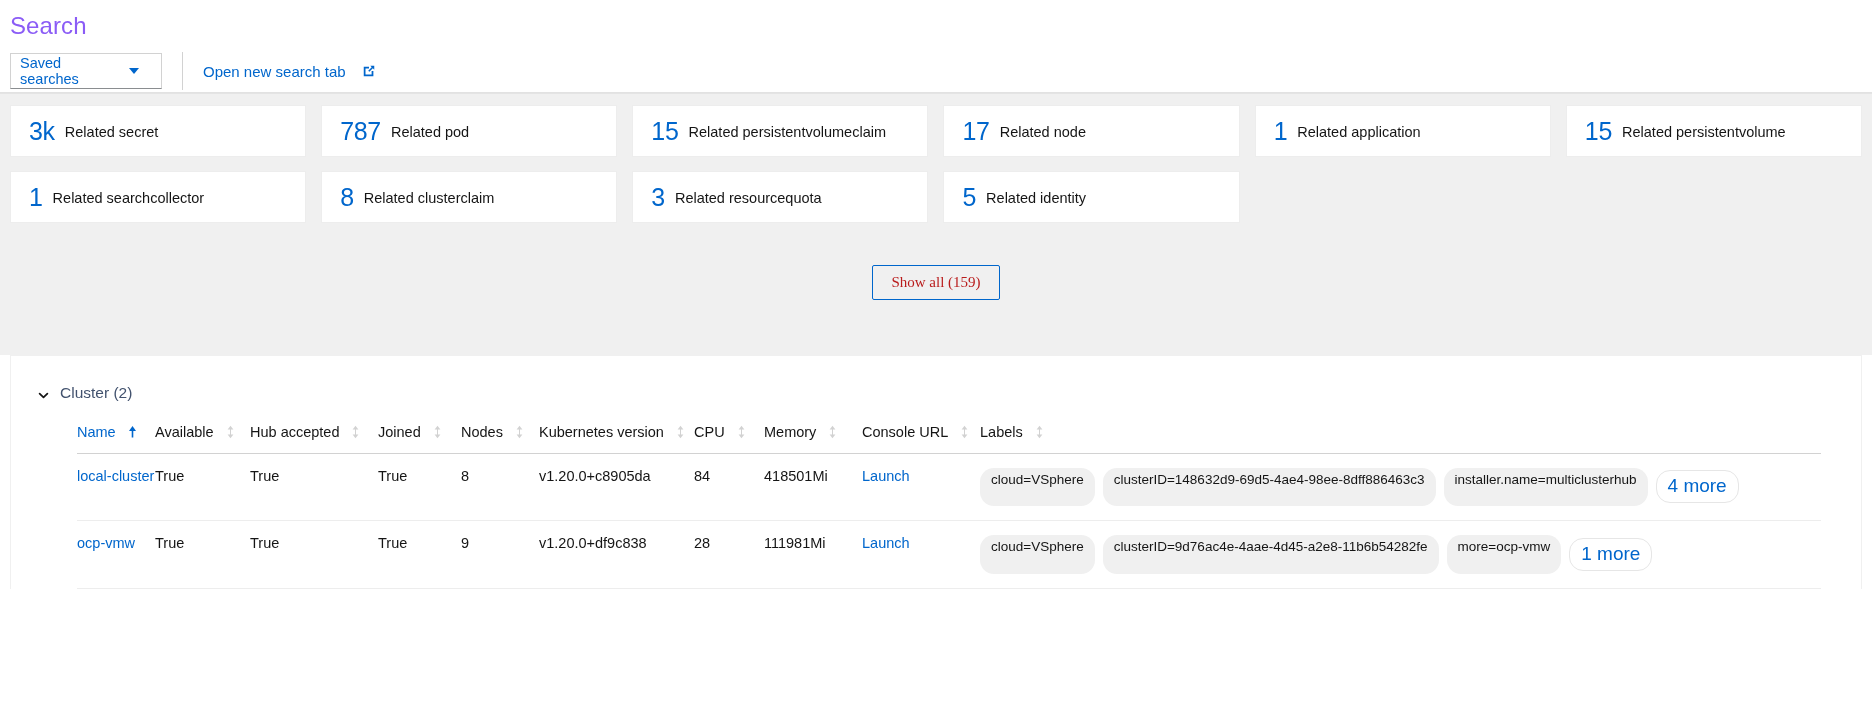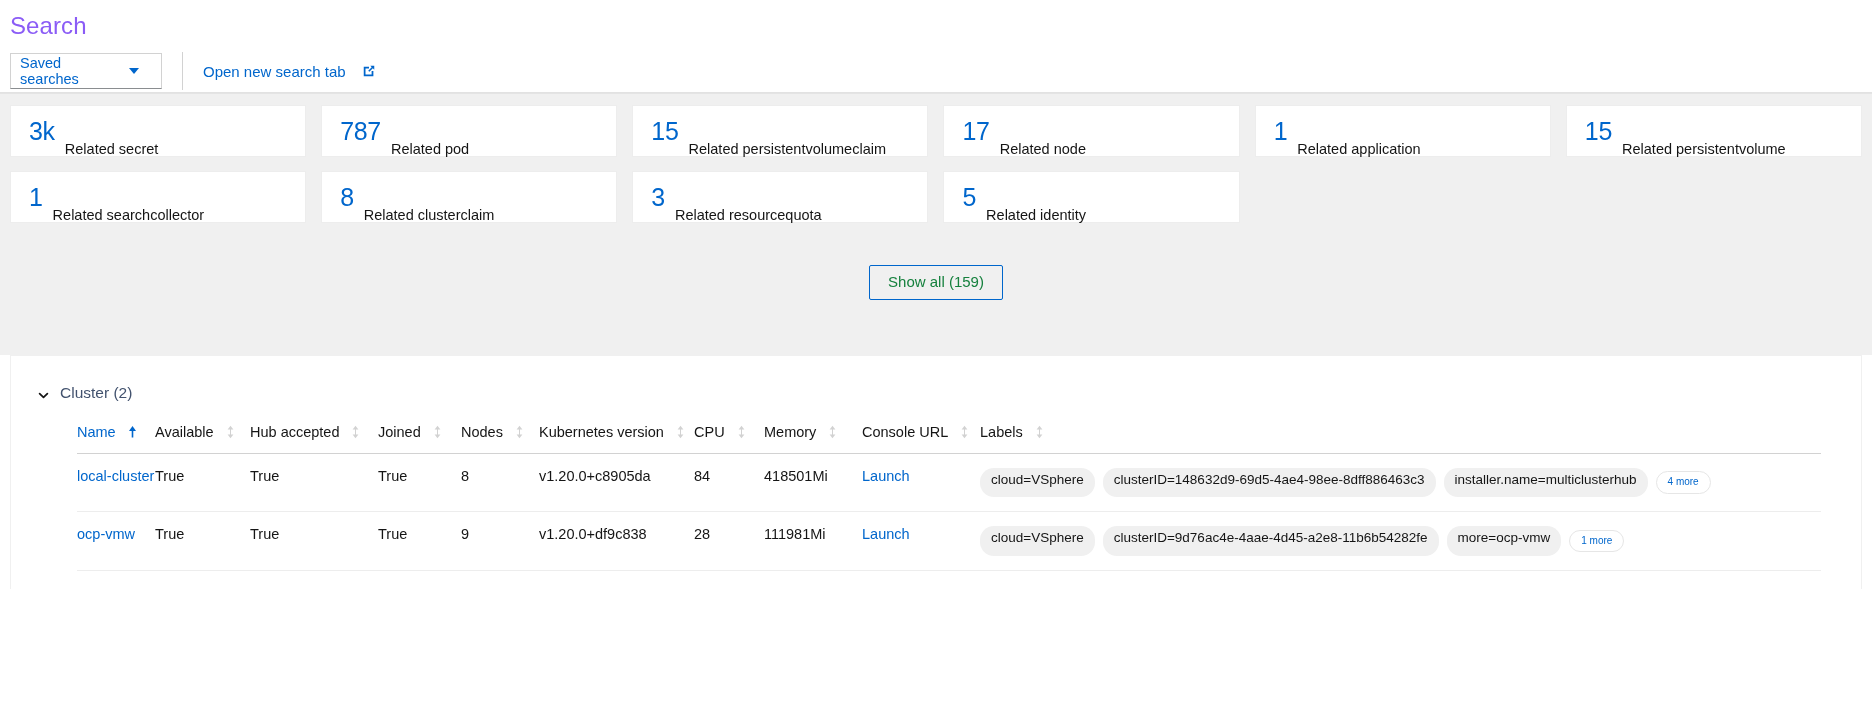--- a/index.html
+++ b/index.html
@@ -100,33 +100,33 @@
     color: #06c;
     font-weight: 400;
     line-height: 1;
     letter-spacing: -0.3px;
   }
   .rel-label {
     font-size: 14.5px;
     color: #151515;
     white-space: nowrap;
     position: relative;
-    top: 18px;
+    top: 1px;
   }
 
   .showall-wrap {
     display: flex;
     justify-content: center;
     padding: 42px 0 0 0;
   }
   .showall-btn {
     background: transparent;
     border: 1px solid #06c;
-    color: #15803d;
-    font-family: Liberation Sans, sans-serif;
+    color: #b91c1c;
+    font-family: Liberation Serif, serif;
     font-size: 15px;
     padding: 8px 18px;
     border-radius: 2px;
     cursor: pointer;
     line-height: 1.1;
   }
   .grey-spacer { height: 55px; }
 
   
   .results-panel {
@@ -197,30 +197,30 @@
     display: flex;
     flex-wrap: wrap;
     gap: 8px 8px;
     align-items: center;
   }
   .chip {
     background: #f0f0f0;
     color: #151515;
     font-size: 13.5px;
     border-radius: 14px;
-    padding: 4px 11px 10px 11px;
+    padding: 4px 11px 19px 11px;
     white-space: nowrap;
     line-height: 1.15;
   }
   .chip-more {
     background: #fff;
     color: #06c;
     border: 1px solid #e6e6e6;
     border-radius: 14px;
-    font-size: 10px;
+    font-size: 19px;
     padding: 4px 11px 5px 11px;
     cursor: pointer;
     white-space: nowrap;
     line-height: 1.15;
   }
 
   
   col.c-name { width: 78px; }
   col.c-avail { width: 95px; }
   col.c-hub { width: 128px; }

